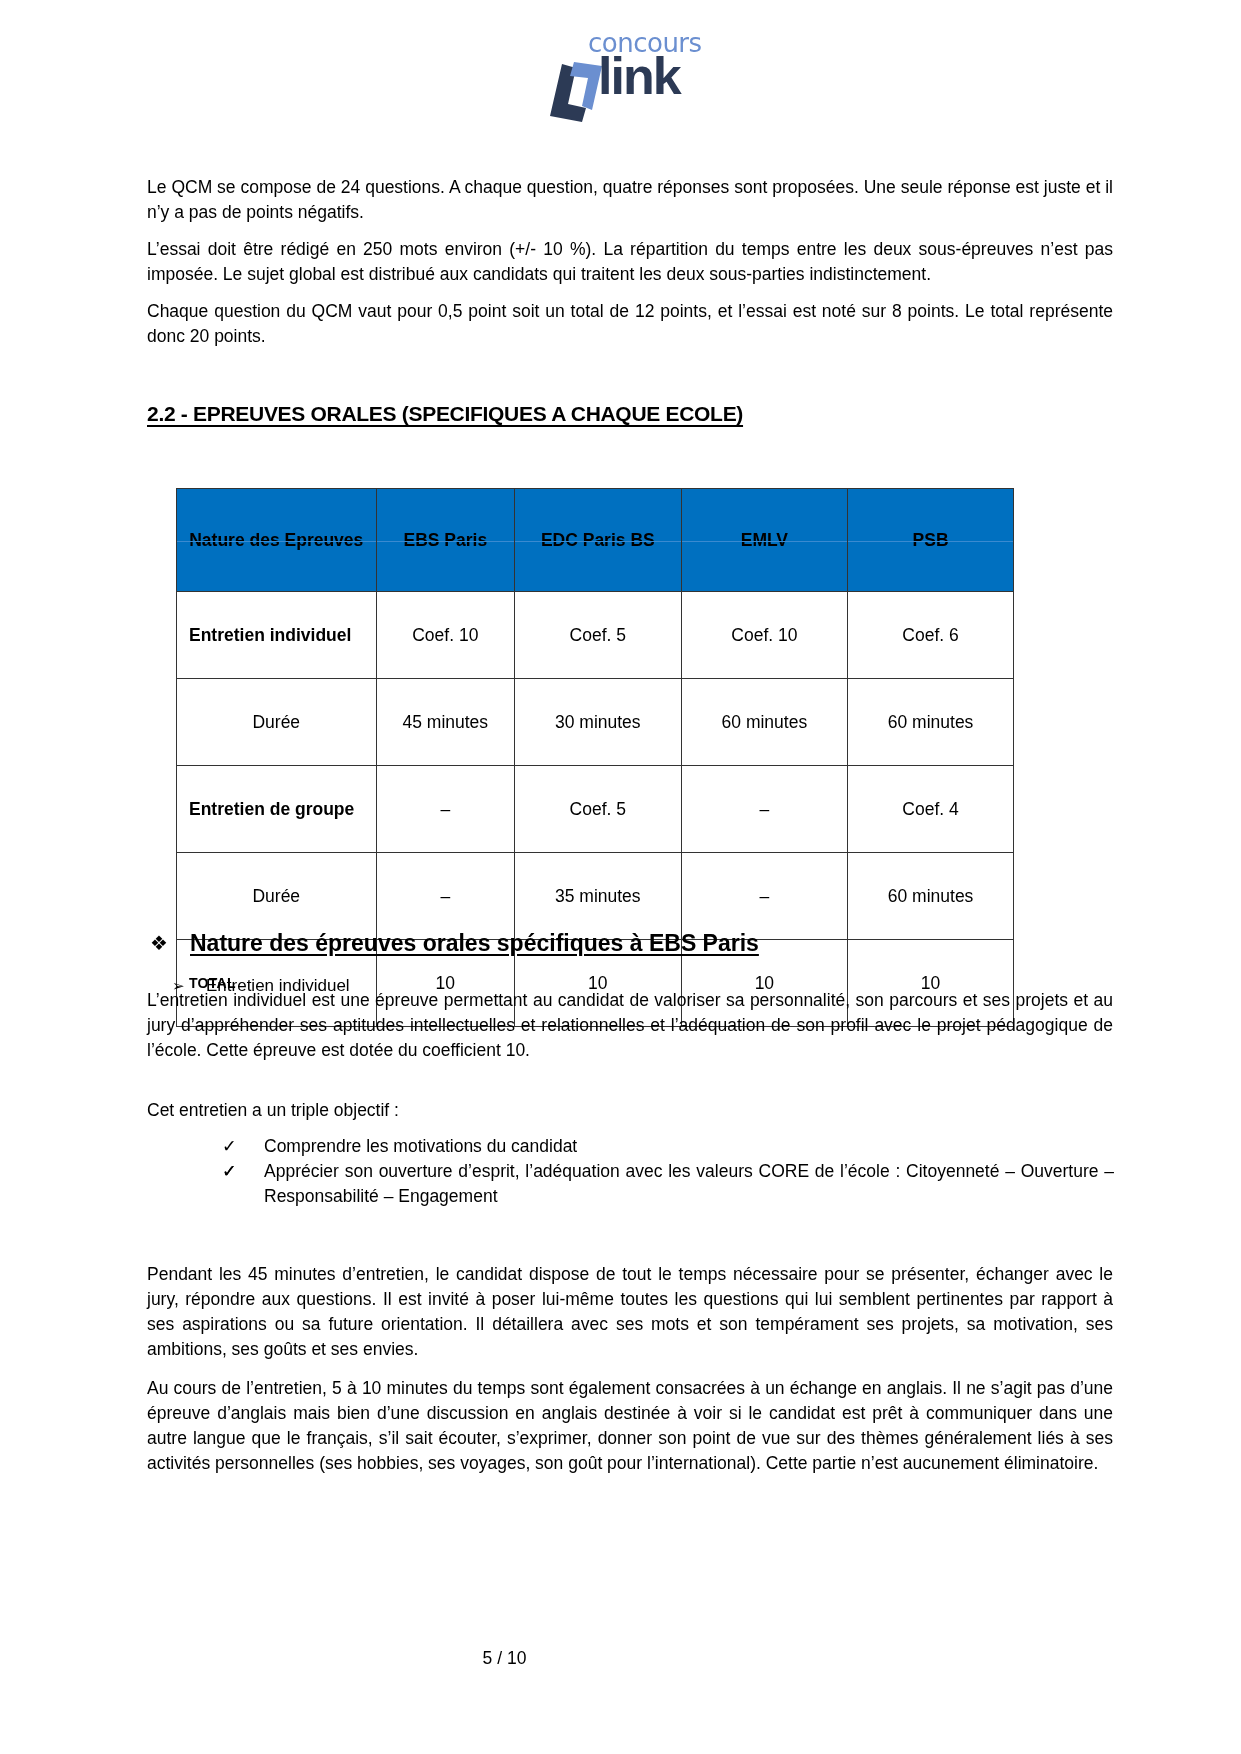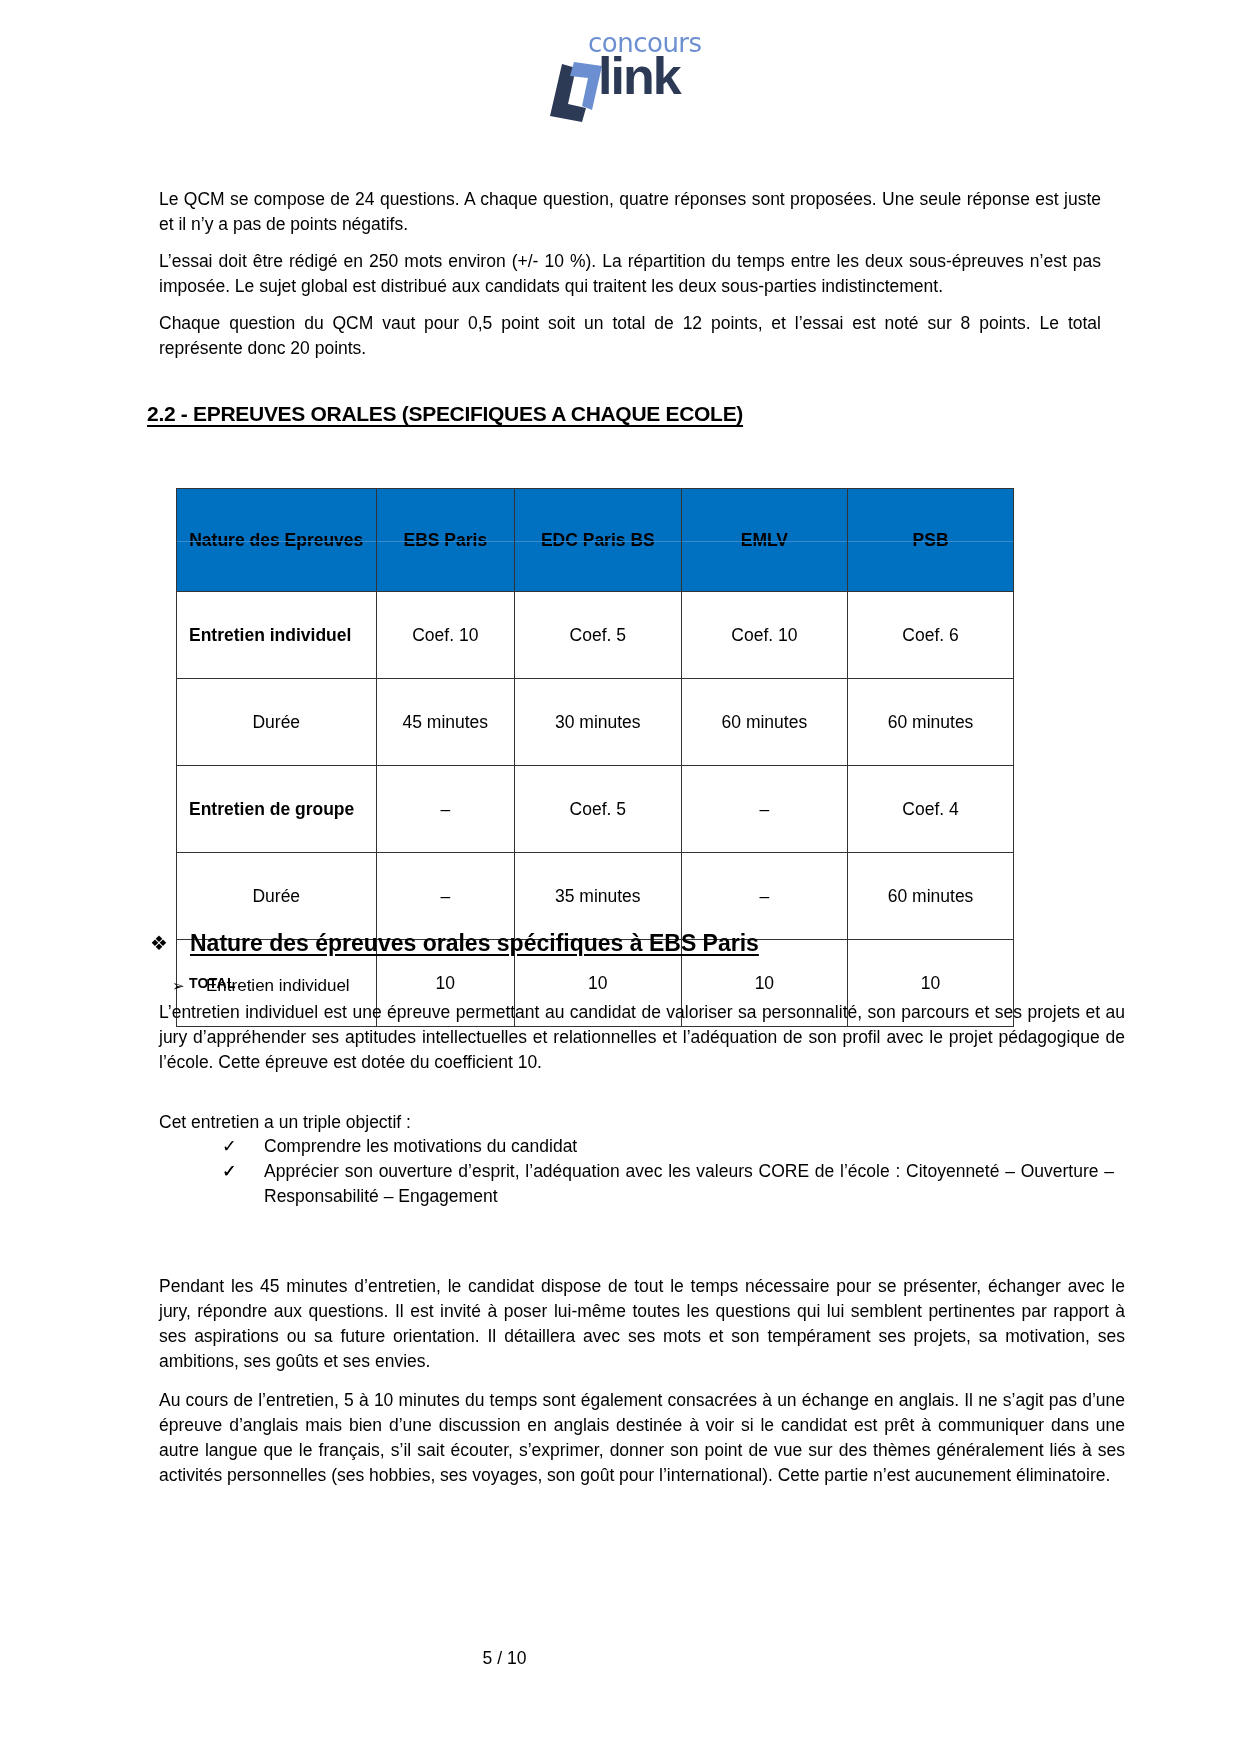--- a/index.html
+++ b/index.html
@@ -6,21 +6,21 @@
     body { width: 1241px; height: 1754px; position: relative; overflow: hidden;
            font-family: "Liberation Sans", "DejaVu Sans", sans-serif; color: #000; }
     .logo { position: absolute; left: 548px; top: 28px; width: 180px; height: 90px; }
     .logo-word-top { position: absolute; left: 28px; top: 0px; font-size: 26px; color: #6b8fd0;
                      letter-spacing: -0.5px; font-family: "DejaVu Sans", sans-serif; font-weight: normal; margin-left: 12px; }
     .logo-word-main { position: absolute; left: 50px; top: 22px; font-size: 52px; font-weight: bold; color: #2c3a55;
                       letter-spacing: -2px; font-family: Liberation Sans, sans-serif; line-height: 1; }
     .logo-mark { position: absolute; left: 0px; top: 30px; width: 56px; height: 64px; }
 
     .page { position: absolute; left: 147px; top: 175px; width: 966px; }
-    p.body { margin: 12px; font-size: 17.5px; line-height: 25px; text-align: justify; }
+    p.body { margin: 0; font-size: 17.5px; line-height: 25px; text-align: justify; }
     .p1 { position: absolute; top: 0; }
     .p2 { position: absolute; top: 62px; }
     .p3 { position: absolute; top: 124px; }
 
     .h2 { position: absolute; left: 147px; top: 402px; font-size: 21px; font-weight: bold;
           text-decoration: underline; text-underline-offset: 4px; text-decoration-thickness: 2px;
           font-family: "Liberation Sans", sans-serif; letter-spacing: -0.3px; }
 
     table.oral { position: absolute; left: 176px; top: 488px; border-collapse: collapse; width: 838px;
                  font-size: 17.5px; }

